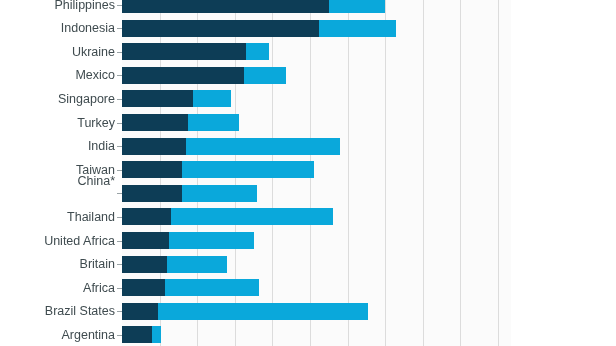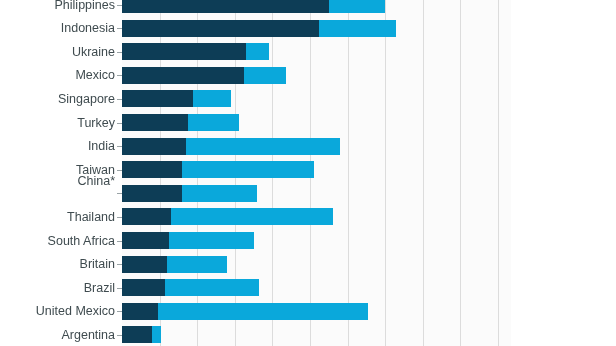--- a/index.html
+++ b/index.html
@@ -162,26 +162,26 @@
         <div class="axis-label" style="top: 115.5px;">Turkey</div>
         <div class="tick" style="top: 122.5px;"></div>
         <div class="axis-label" style="top: 139.1px;">India</div>
         <div class="tick" style="top: 146.1px;"></div>
         <div class="axis-label" style="top: 162.7px;">Taiwan</div>
         <div class="tick" style="top: 169.7px;"></div>
         <div class="axis-label" style="top: 174px;">China*</div>
         <div class="tick" style="top: 193.3px;"></div>
         <div class="axis-label" style="top: 209.9px;">Thailand</div>
         <div class="tick" style="top: 216.9px;"></div>
-        <div class="axis-label" style="top: 233.5px;">South Africa</div>
+        <div class="axis-label" style="top: 233.5px;">United Africa</div>
         <div class="tick" style="top: 240.5px;"></div>
         <div class="axis-label" style="top: 257.1px;">Britain</div>
         <div class="tick" style="top: 264.1px;"></div>
-        <div class="axis-label" style="top: 280.7px;">Brazil</div>
+        <div class="axis-label" style="top: 280.7px;">Africa</div>
         <div class="tick" style="top: 287.7px;"></div>
-        <div class="axis-label" style="top: 304.3px;">United Mexico</div>
+        <div class="axis-label" style="top: 304.3px;">Brazil States</div>
         <div class="tick" style="top: 311.3px;"></div>
         <div class="axis-label" style="top: 327.9px;">Argentina</div>
         <div class="tick" style="top: 334.9px;"></div>
       </div>
   </div>
 
 </div>
 
 </body></html>

